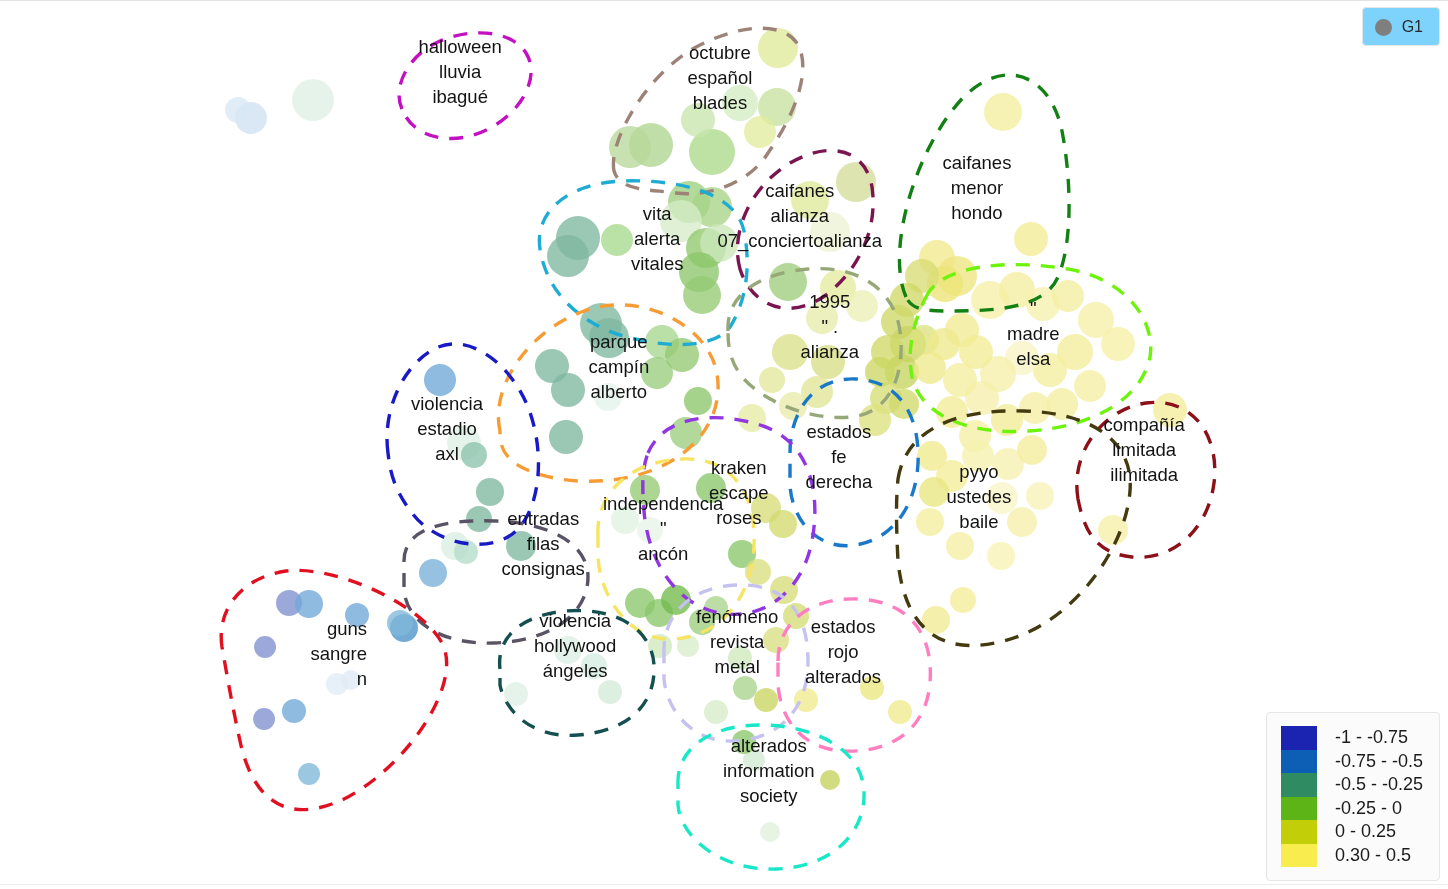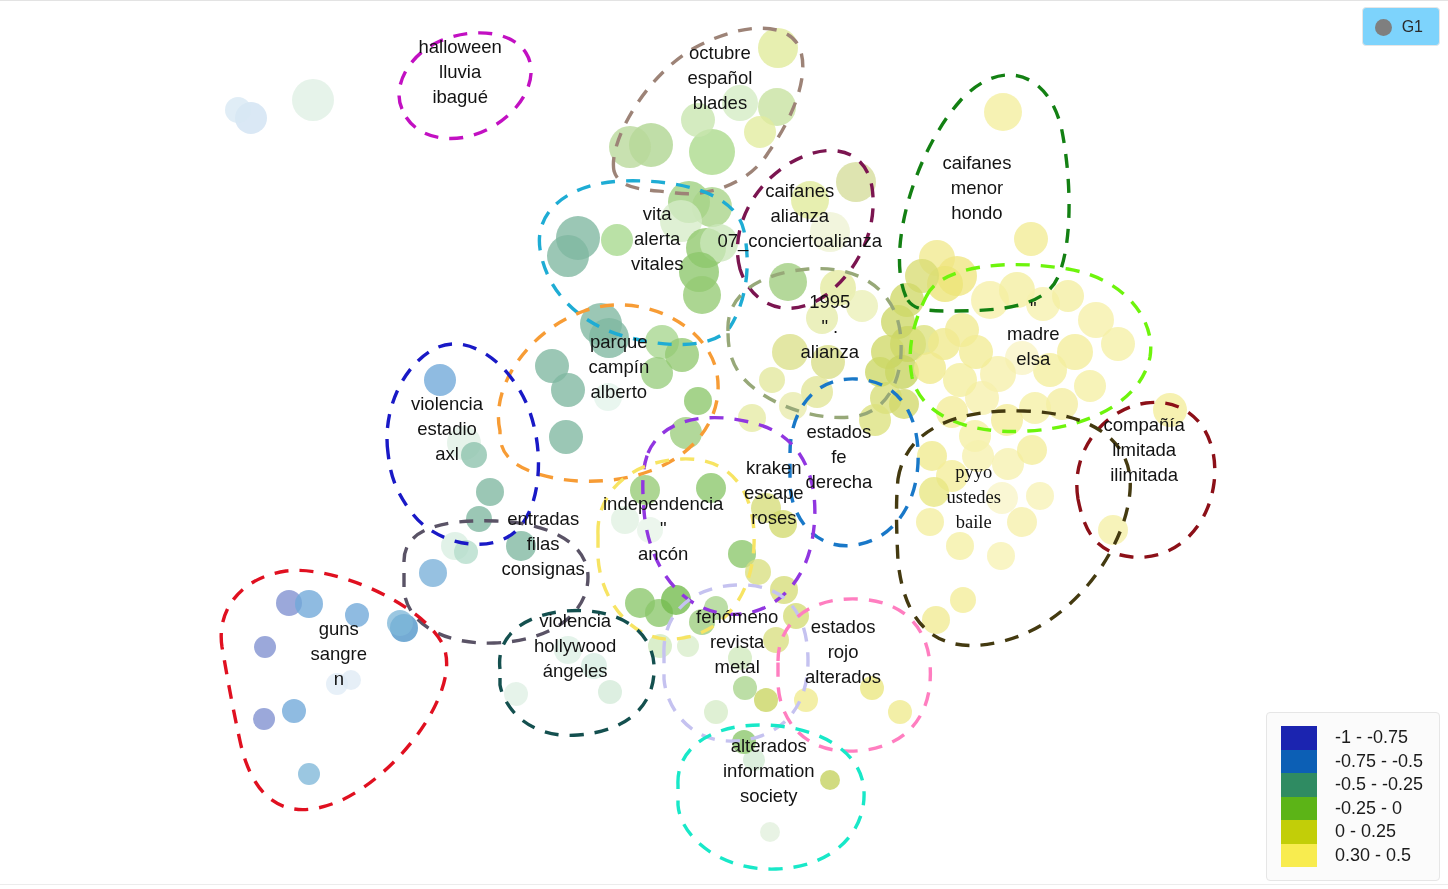--- a/index.html
+++ b/index.html
@@ -282,41 +282,41 @@
       <div class="clabel" style="left: 805.5px; top: 419px;">
         <span>estados</span>
         <span>fe</span>
         <span>derecha</span>
       </div>
       <div class="clabel" style="left: 1103.5px; top: 412px;">
         <span>compañía</span>
         <span>limitada</span>
         <span>ilimitada</span>
       </div>
-      <div class="clabel" style="left: 709px; top: 455px; margin-left: 35px;">
+      <div class="clabel" style="left: 709px; top: 455px;">
         <span>kraken</span>
         <span>escape</span>
         <span>roses</span>
       </div>
-      <div class="clabel" style="left: 946.5px; top: 459px; font-family: Liberation Serif, serif;">
+      <div class="clabel" style="left: 946.5px; top: 459px;">
         <span>pyyo</span>
         <span>ustedes</span>
         <span>baile</span>
       </div>
       <div class="clabel" style="left: 603px; top: 491px;">
         <span>independencia</span>
         <span>"</span>
         <span>ancón</span>
       </div>
       <div class="clabel" style="left: 455.5px; top: 506px; margin-left: 46px;">
         <span>entradas</span>
         <span>filas</span>
         <span>consignas</span>
       </div>
-      <div class="clabel" style="left: 310.5px; top: 616px;">
+      <div class="clabel" style="left: 310.5px; top: 616px; text-align: right;">
         <span>guns</span>
         <span>sangre</span>
         <span>n</span>
       </div>
       <div class="clabel" style="left: 534px; top: 608px;">
         <span>violencia</span>
         <span>hollywood</span>
         <span>ángeles</span>
       </div>
       <div class="clabel" style="left: 696px; top: 604px;">

